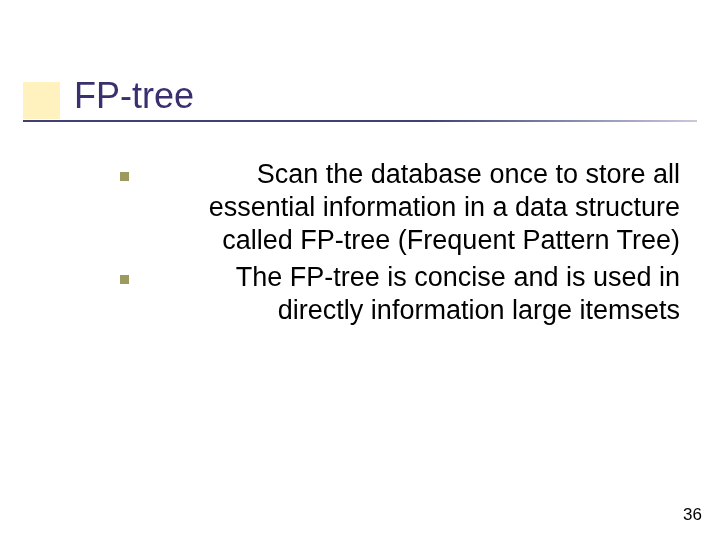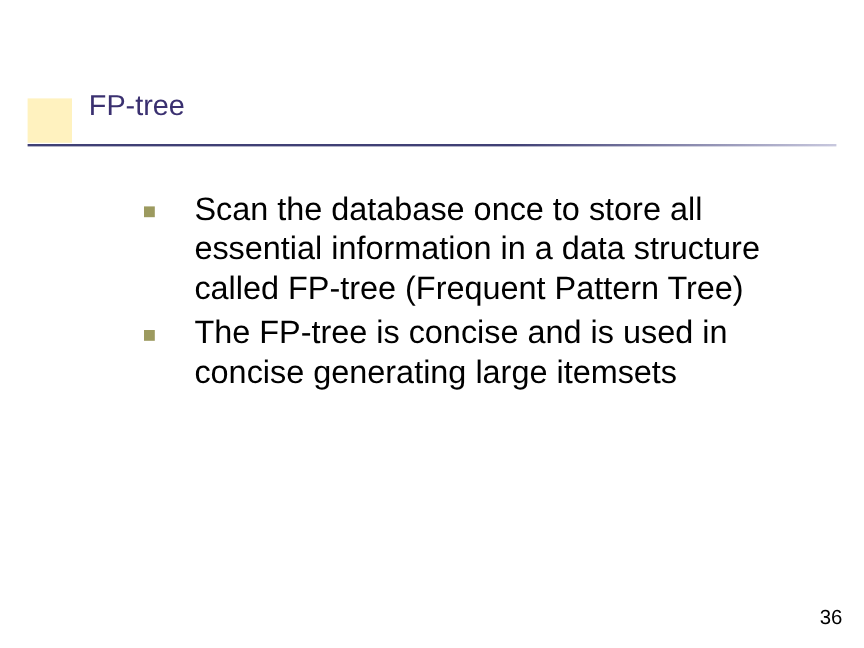--- a/index.html
+++ b/index.html
@@ -18,38 +18,39 @@
     width: 37px;
     height: 37px;
     background: #fff2bf;
   }
   .title-wrap {
     position: absolute;
     left: 74px;
     top: 75px;
   }
   .title {
-    font-size: 24px;
+    font-size: 36px;
     color: #3a3070;
     font-weight: 400;
     letter-spacing: 0px;
   }
   .title-underline {
     position: absolute;
     left: 23px;
     top: 120px;
     width: 674px;
     height: 2px;
     background: linear-gradient(to right, #404075 0%, #404075 60%, #c8c8de 100%);
   }
   .content {
     position: absolute;
     left: 120px;
     top: 158px;
     width: 560px;
+    text-align: right;
   }
   .bullet-item {
     position: relative;
     padding-left: 42px;
     margin-bottom: 4px;
     font-size: 27px;
     color: #000000;
     line-height: 1.22;
   }
   .bullet-marker {
@@ -80,17 +81,17 @@
 
 <div class="title-underline"></div>
 
 <div class="content">
   <div class="bullet-item">
     <div class="bullet-marker"></div>
     <span>Scan the database once to store all essential information in a data structure called FP-tree (Frequent Pattern Tree)</span>
   </div>
   <div class="bullet-item">
     <div class="bullet-marker"></div>
-    <span>The FP-tree is concise and is used in concise generating large itemsets</span>
+    <span>The FP-tree is concise and is used in directly information large itemsets</span>
   </div>
 </div>
 
 <div class="page-number">36</div>
 
 </body></html>

